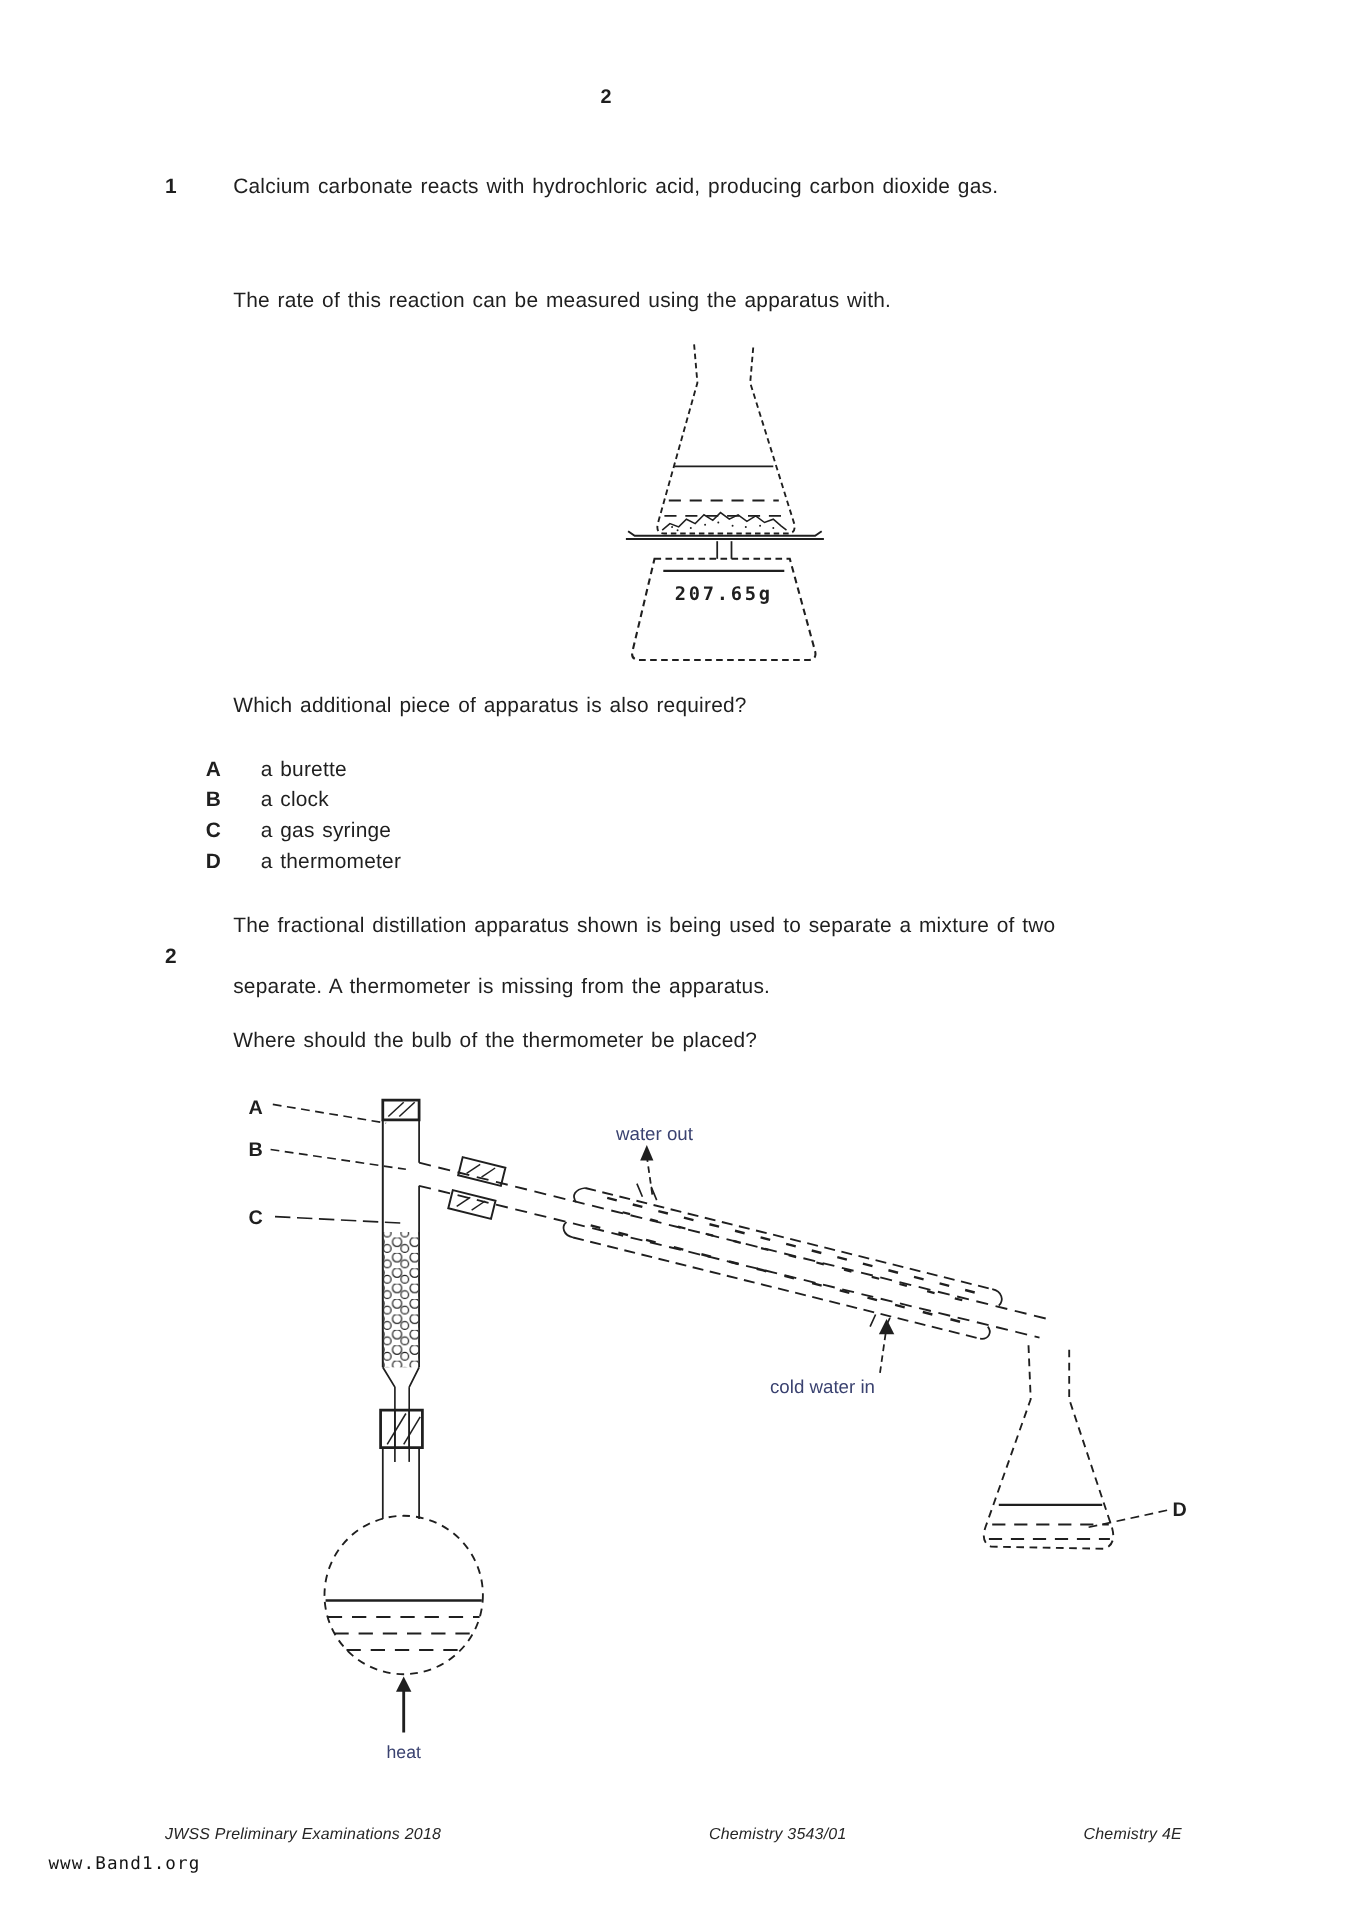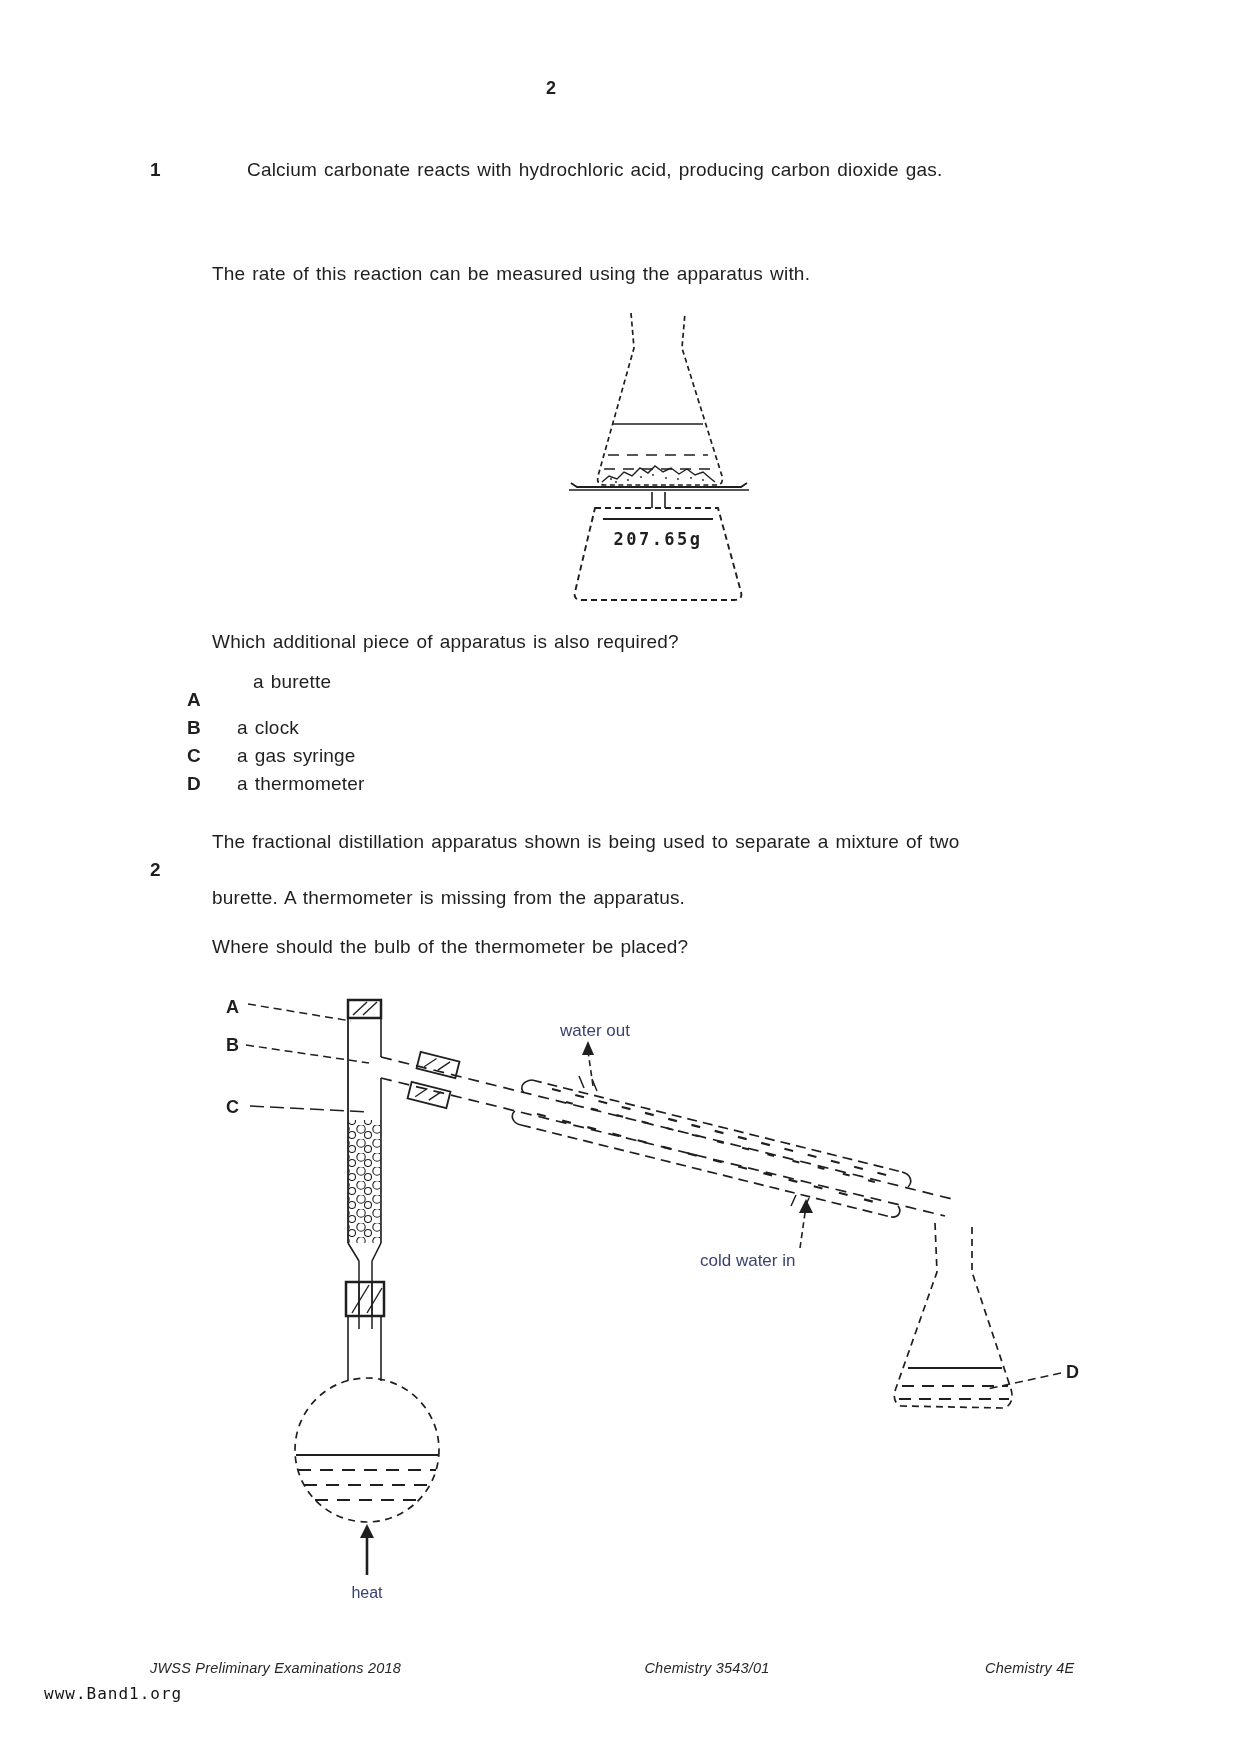--- a/index.html
+++ b/index.html
@@ -23,21 +23,21 @@
   .digital{font-family:"DejaVu Sans Mono",monospace;font-size:17px;font-weight:bold;letter-spacing:2.5px;fill:#1f1f1f;}
 </style>
 </head>
 <body>
 
 <div id="page">
 
   <div class="abs bold" style="left:546px;top:78px;font-size:18px;">2</div>
 
   <div class="abs bold body-text" style="left:150px;top:156px;">1</div>
-  <div class="abs body-text" style="left:212px;top:156px;width:800px;margin-left:35px;">Calcium carbonate reacts with hydrochloric acid, producing carbon dioxide gas.</div>
+  <div class="abs body-text" style="left:212px;top:156px;width:800px;">Calcium carbonate reacts with hydrochloric acid, producing carbon dioxide gas.</div>
 
 
   <div class="abs body-text" style="left:212px;top:260px;width:800px;">The rate of this reaction can be measured using the apparatus with.</div>
 
   <svg style="left:556px;top:303px;" width="210" height="307" viewBox="0 0 210 307">
     <g>
       <path class="ink" stroke-width="1.7" stroke-dasharray="5 3.5" d="M75,10 L78,45 L42,173 Q40,182 48,182 L160,182 Q168,182 166,173 L126,45 L129,10"></path>
       <line class="ink" stroke-width="1.7" x1="57" y1="121" x2="147" y2="121"></line>
       <line class="ink" stroke-width="1.7" stroke-dasharray="11 8" x1="52" y1="152" x2="152" y2="152"></line>
       <line class="ink" stroke-width="1.7" stroke-dasharray="11 8" x1="48" y1="166" x2="156" y2="166"></line>
@@ -61,31 +61,31 @@
       <line class="ink" stroke-width="1.6" x1="109" y1="189" x2="109" y2="205"></line>
       <path class="ink" stroke-width="1.9" stroke-dasharray="6 4" d="M39,205 L162,205 L185,289 Q187,297 178,297 L26,297 Q17,297 19,289 Z"></path>
       <line class="ink" stroke-width="2" x1="47" y1="216" x2="157" y2="216"></line>
       <text class="digital" x="102" y="242" text-anchor="middle">207.65g</text>
     </g>
   </svg>
 
   <div class="abs body-text" style="left:212px;top:628px;width:800px;">Which additional piece of apparatus is also required?</div>
 
   <div class="abs bold body-text" style="left:187px;top:686px;">A</div>
-  <div class="abs body-text" style="left:237px;top:668px;margin-left:16px;">a burette</div>
+  <div class="abs body-text" style="left:237px;top:686px;">a burette</div>
   <div class="abs bold body-text" style="left:187px;top:714px;">B</div>
   <div class="abs body-text" style="left:237px;top:714px;">a clock</div>
   <div class="abs bold body-text" style="left:187px;top:742px;">C</div>
   <div class="abs body-text" style="left:237px;top:742px;">a gas syringe</div>
   <div class="abs bold body-text" style="left:187px;top:770px;">D</div>
   <div class="abs body-text" style="left:237px;top:770px;">a thermometer</div>
 
   <div class="abs bold body-text" style="left:150px;top:856px;">2</div>
   <div class="abs body-text" style="left:212px;top:828px;width:900px;">The fractional distillation apparatus shown is being used to separate a mixture of two</div>
-  <div class="abs body-text" style="left:212px;top:884px;width:900px;">burette. A thermometer is missing from the apparatus.</div>
+  <div class="abs body-text" style="left:212px;top:884px;width:900px;">separate. A thermometer is missing from the apparatus.</div>
   <div class="abs body-text" style="left:212px;top:933px;width:800px;">Where should the bulb of the thermometer be placed?</div>
 
   <svg style="left:180px;top:985px;" width="940" height="645" viewBox="0 0 940 645">
     <defs>
       <pattern id="beads" width="16" height="14" patternUnits="userSpaceOnUse">
         <circle cx="5" cy="4" r="4.2" fill="none" stroke="#1f1f1f" stroke-width="1.1"></circle>
         <circle cx="12" cy="10" r="3.5" fill="none" stroke="#1f1f1f" stroke-width="1.1"></circle>
       </pattern>
     </defs>
 

